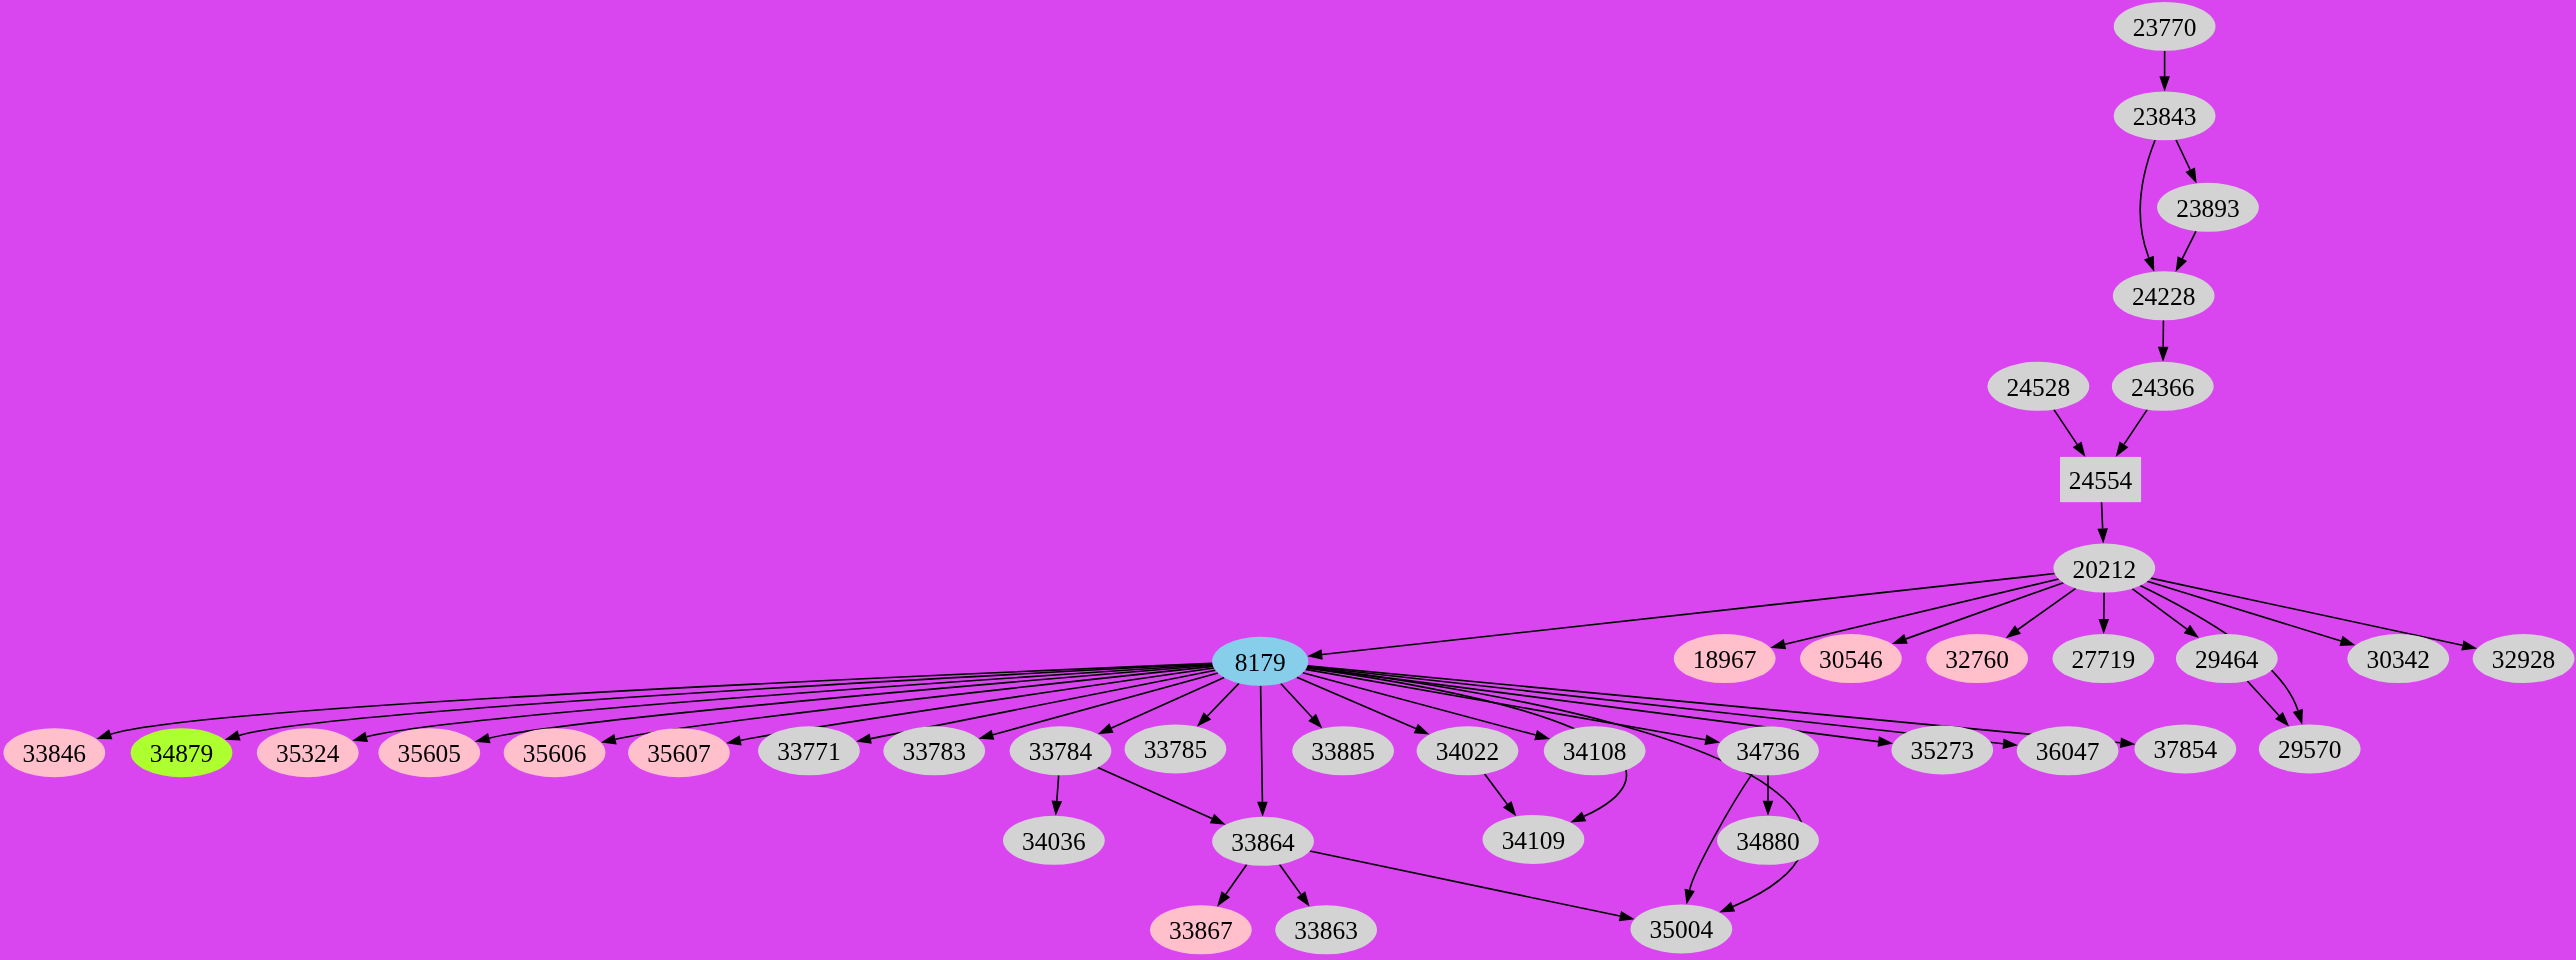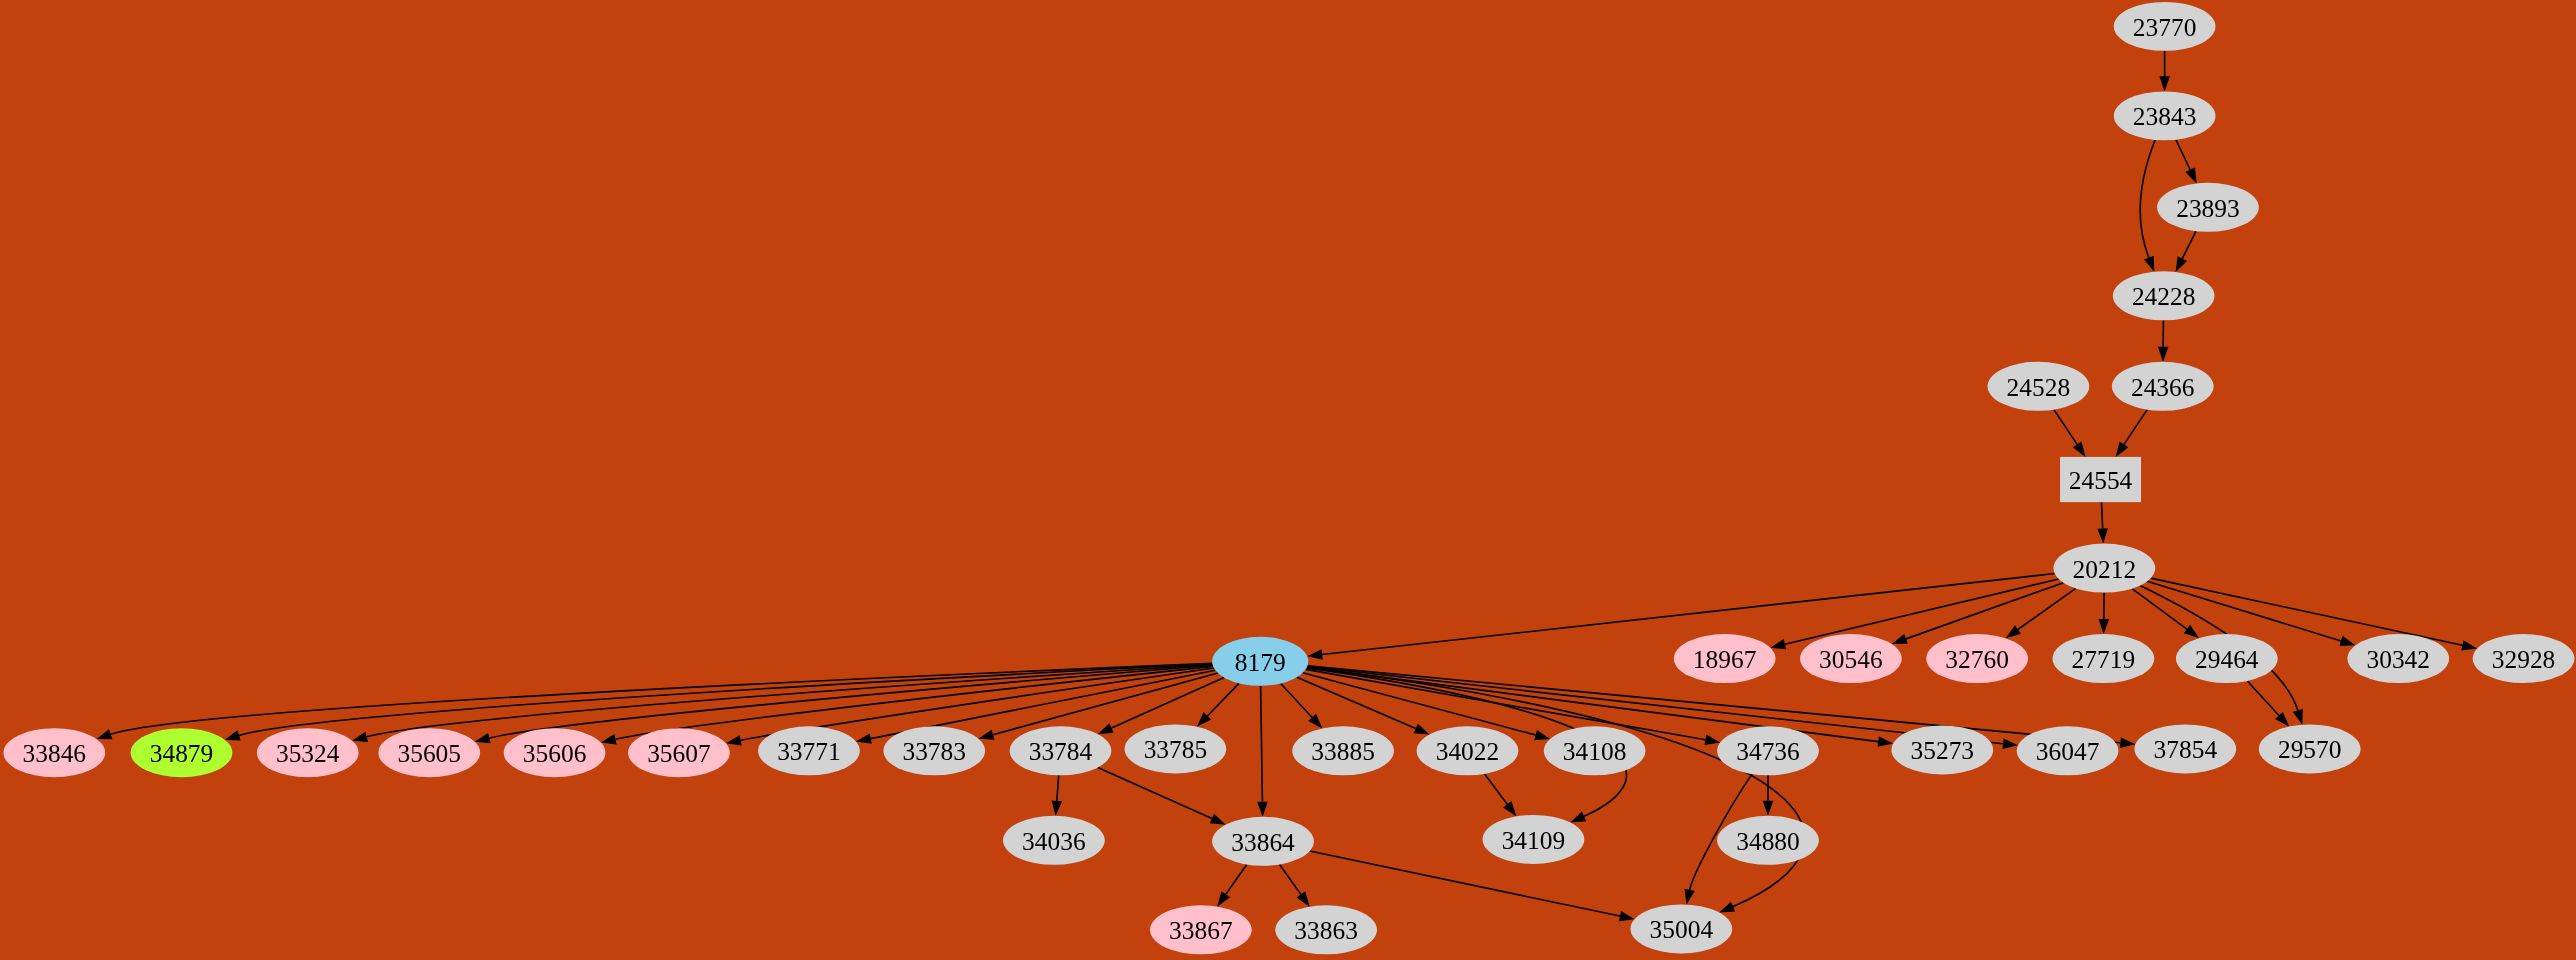--- a/index.html
+++ b/index.html
@@ -8,21 +8,21 @@
     background: #ffffff;
     width: 2576px;
     height: 960px;
     overflow: hidden;
     font-family: "Liberation Serif", "DejaVu Serif", serif;
   }
   .canvas-wrap {
     position: relative;
     width: 2576px;
     height: 960px;
-    background: #c2410c;
+    background: #d946ef;
   }
   svg { display: block; }
   .node-label {
     font-family: "Liberation Serif", "DejaVu Serif", serif;
     fill: #000000;
     text-anchor: middle;
     dominant-baseline: central;
   }
   .edge-line {
     fill: none;

